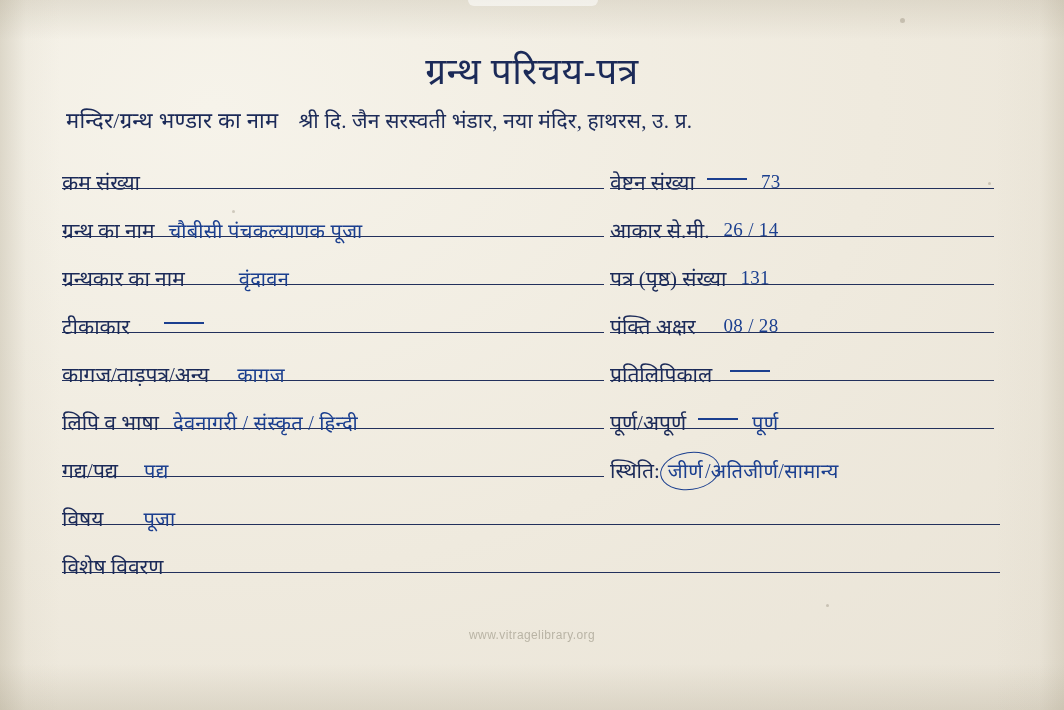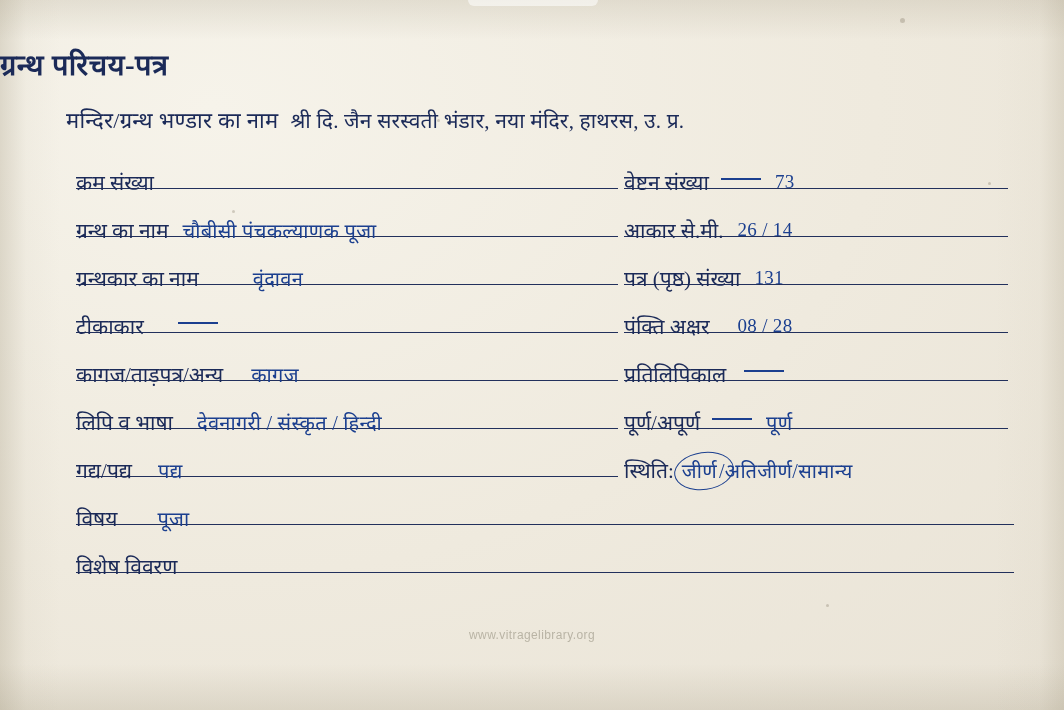--- a/index.html
+++ b/index.html
@@ -42,54 +42,53 @@
     border-radius: 0 0 6px 6px;
     pointer-events: none;
   }
 
   
   #title {
     position: absolute;
     top: 44px;
     left: 0;
     width: 100%;
-    text-align: left;
-    font-size: 29px;
+    text-align: center;
+    font-size: 37px;
     letter-spacing: 0.5px;
     color: #1b2a58;
     font-family: "Liberation Serif", serif;
-    font-weight: bold;
   }
 
   
   #header-row {
     position: absolute;
     top: 104px;
     left: 66px;
     right: 28px;
     display: flex;
     align-items: baseline;
     font-size: 22px;
     color: #1b2a58;
     white-space: nowrap;
   }
   #header-label {
     letter-spacing: 0.3px;
   }
   #header-value {
-    margin-left: 12px;
+    margin-left: 20px;
     font-size: 21px;
     letter-spacing: 0.2px;
   }
 
   
   #rows {
     position: absolute;
     top: 158px;
-    left: 76px;
+    left: 62px;
     width: 938px;
   }
   .row {
     position: relative;
     height: 48px;
   }
   .col {
     position: absolute;
     top: 0;
     height: 48px;
@@ -267,21 +266,21 @@
         <div class="rule short"></div>
         <span class="label">प्रतिलिपिकाल</span>
         <span class="dash" style="margin-left:12px;"></span>
       </div>
     </div>
 
     <div class="row">
       <div class="col left">
         <div class="rule short"></div>
         <span class="label">लिपि व भाषा</span>
-        <span class="value" style="margin-left:10px;text-align:center;">देवनागरी / संस्कृत / हिन्दी</span>
+        <span class="value" style="text-align:center;">देवनागरी / संस्कृत / हिन्दी</span>
       </div>
       <div class="col right">
         <div class="rule short"></div>
         <span class="label">पूर्ण/अपूर्ण</span>
         <span class="dash"></span>
         <span class="value">पूर्ण</span>
       </div>
     </div>
 
     <div class="row">

